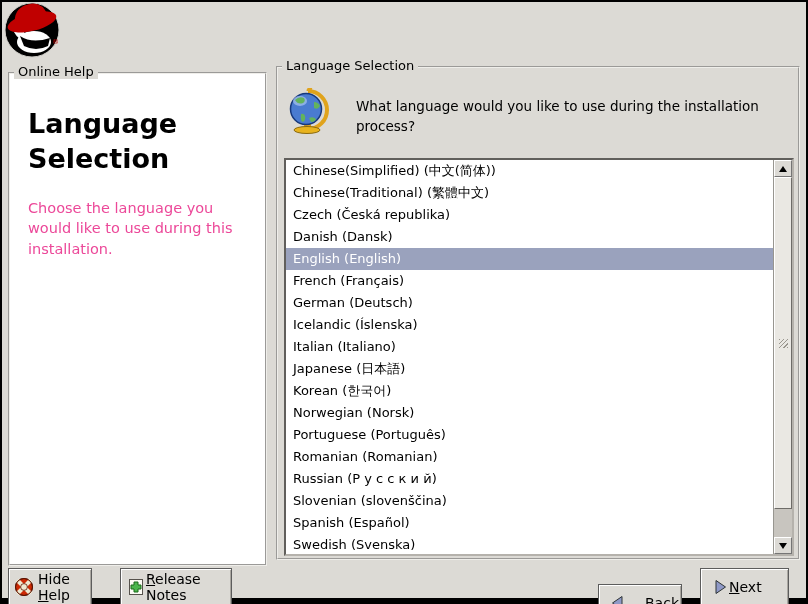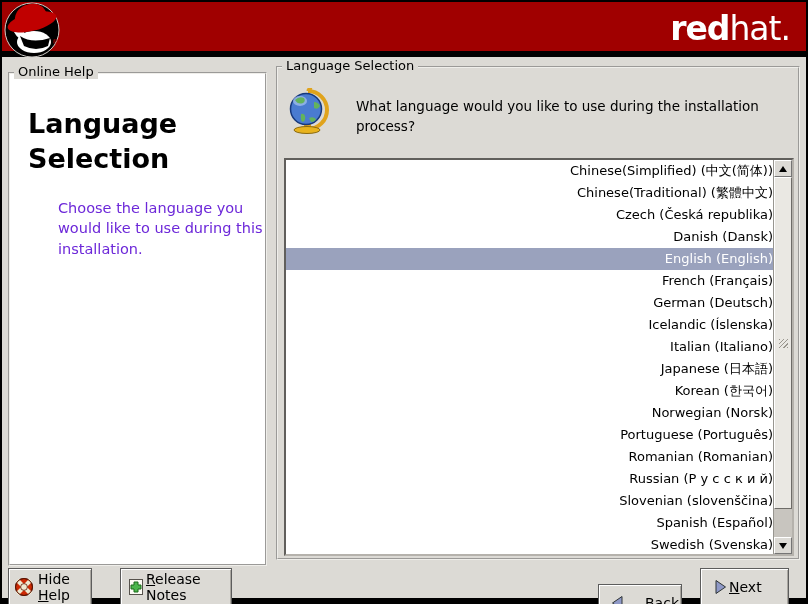--- a/index.html
+++ b/index.html
@@ -20,32 +20,32 @@
   .frame { position:absolute; border:2px groove #efeeea; }
   .frame-label { position:absolute; top:-10px; left:4px; background:var(--background,#DCDAD5);
                  padding:0 4px; font-size:13px; color:#000; white-space:nowrap; }
   .help-frame { left:8px; top:72px; width:259px; height:494px; background:#fff; }
   .main-frame { left:276px; top:66px; width:524px; height:494px; }
 
   
   .help-title { position:absolute; left:18px; top:32px; width:220px;
                 font-size:27px; font-weight:bold; line-height:1.3; color:#000; }
   .help-body  { position:absolute; left:18px; top:124px; width:228px;
-                font-size:14.5px; line-height:1.4; color:#6d28d9;margin-left:30px; }
+                font-size:14.5px; line-height:1.4; color:#ec4899; }
 
   
   .globe { position:absolute; left:9px; top:20px; width:42px; height:46px; }
   .question { position:absolute; left:62px; top:28px; width:432px; font-size:13.5px; line-height:1.5; color:#000;margin-left:16px; }
 
   
   .listbox { position:absolute; left:6px; top:90px; width:510px; height:398px;
              background:#fff; border:2px inset #b5b2ac; overflow:hidden; }
   .list-rows { position:absolute; left:0; top:0; right:19px; bottom:0; overflow:hidden; }
   .lang-row { height:22px; line-height:22px; padding-left:7px; font-size:13px; color:#000;
-              white-space:nowrap; cursor:default;text-align:right; }
+              white-space:nowrap; cursor:default; }
   .lang-row.selected { background:var(--selection-bg,#9AA2BD); color:#fff; }
 
   
   .scrollbar { position:absolute; top:0; right:0; bottom:0; width:19px; background:#C8C5BF; border-left:1px solid #989690; }
   .sb-btn { position:absolute; left:0; width:18px; height:17px; background:#DCDAD5;
             border:1px solid #757575; border-top-color:#fff; border-left-color:#fff;
             display:flex; align-items:center; justify-content:center; }
   .sb-up { top:0; }
   .sb-down { bottom:0; }
   .arrow-up { width:0; height:0; border-left:4px solid transparent; border-right:4px solid transparent; border-bottom:6px solid #000; }
@@ -65,24 +65,20 @@
   .btn-hidehelp { left:8px; width:84px; padding-left:5px; gap:4px; }
   .btn-relnotes { left:120px; width:112px; padding-left:5px; gap:0; }
   .btn-back { left:598px; width:84px; padding-left:10px; gap:18px;margin-top:16px; }
   .btn-next { left:700px; width:89px; padding-left:10px; }
 </style>
 </head>
 <body>
 
 <div class="window">
 
-  <div class="header">
-    <div class="header-red"></div>
-    <div class="brand"><span class="b">red</span><span>hat.</span></div>
-  </div>
 
   <div class="logo">
     <svg width="56" height="56" viewBox="0 0 56 56">
       <circle cx="28" cy="28" r="27" fill="#000" stroke="#cfcdc8" stroke-width="1"></circle>
       <ellipse cx="30" cy="40" rx="17" ry="11" fill="#fff"></ellipse>
       <path d="M10 30 Q14 38 24 40 L20 30 Z" fill="#fff"></path>
       <path d="M16 34 Q28 42 46 36 L44 44 Q32 50 20 44 Z" fill="#000"></path>
       <g transform="rotate(-14 27 16)">
         <ellipse cx="27" cy="20" rx="25" ry="9" fill="#C00000"></ellipse>
         <path d="M10 18 Q12 2 28 2 Q42 2 44 18 Q28 26 10 18 Z" fill="#C00000"></path>

